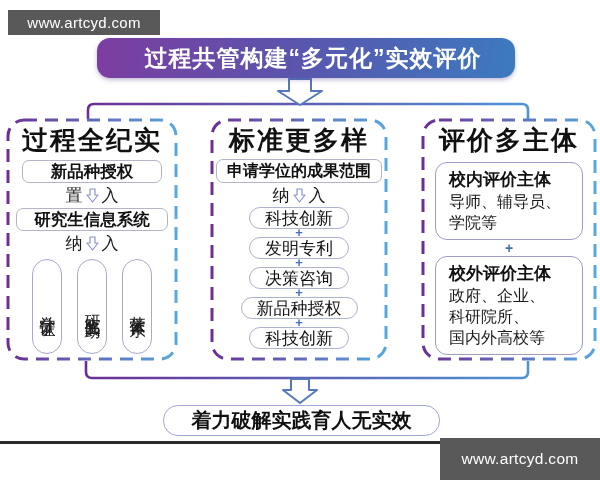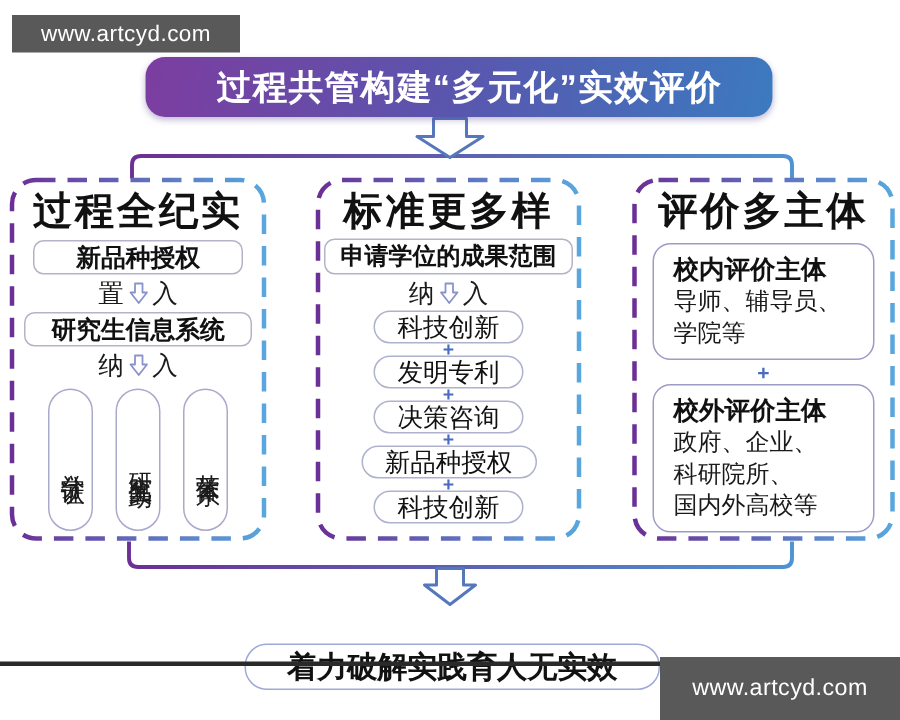--- a/index.html
+++ b/index.html
@@ -58,21 +58,21 @@
   .card{width:148px;border:1.6px solid #9c9cc6;border-radius:12px;background:#fff;
         padding:6px 8px 6px 13px;box-sizing:border-box;text-align:left;}
   .card1{margin-top:6px;}
   .card2{margin-top:0px;}
   .card-title{font-weight:bold;font-size:17px;line-height:22px;color:#111;}
   .card-body{font-size:16px;line-height:21px;color:#1a1a1a;white-space:pre-line;}
   .plus-mid{height:16px;line-height:16px;font-size:14px;font-weight:bold;color:#4a6cc0;}
 
   .bottom-box{position:absolute;left:163px;top:405px;width:277px;height:31px;border:1.6px solid #a0a8d8;
               border-radius:15px;background:#fff;display:flex;align-items:center;justify-content:center;
-              font-weight:bold;font-size:20px;color:#111;z-index:4;box-sizing:border-box;margin-top:24px;}
+              font-weight:bold;font-size:20px;color:#111;z-index:4;box-sizing:border-box;}
 
   .arrow-icon{display:block;}
 </style>
 </head>
 <body>
 
 <div class="canvas">
 
   <div class="banner banner-top">www.artcyd.com</div>
 

